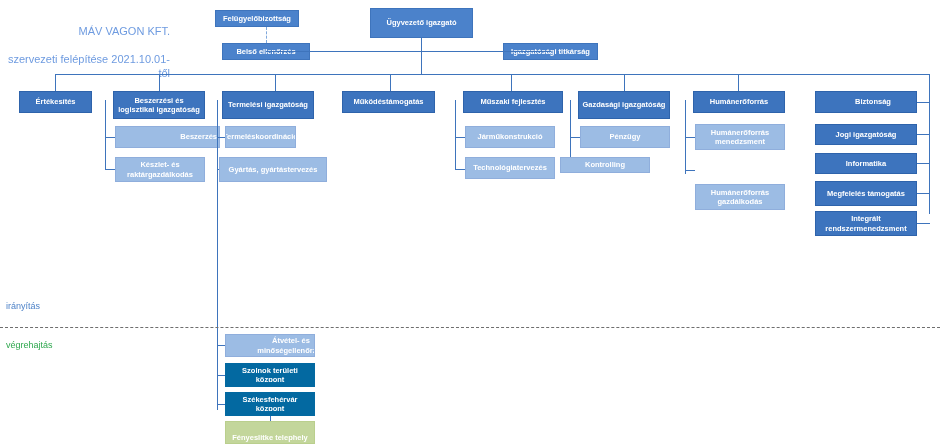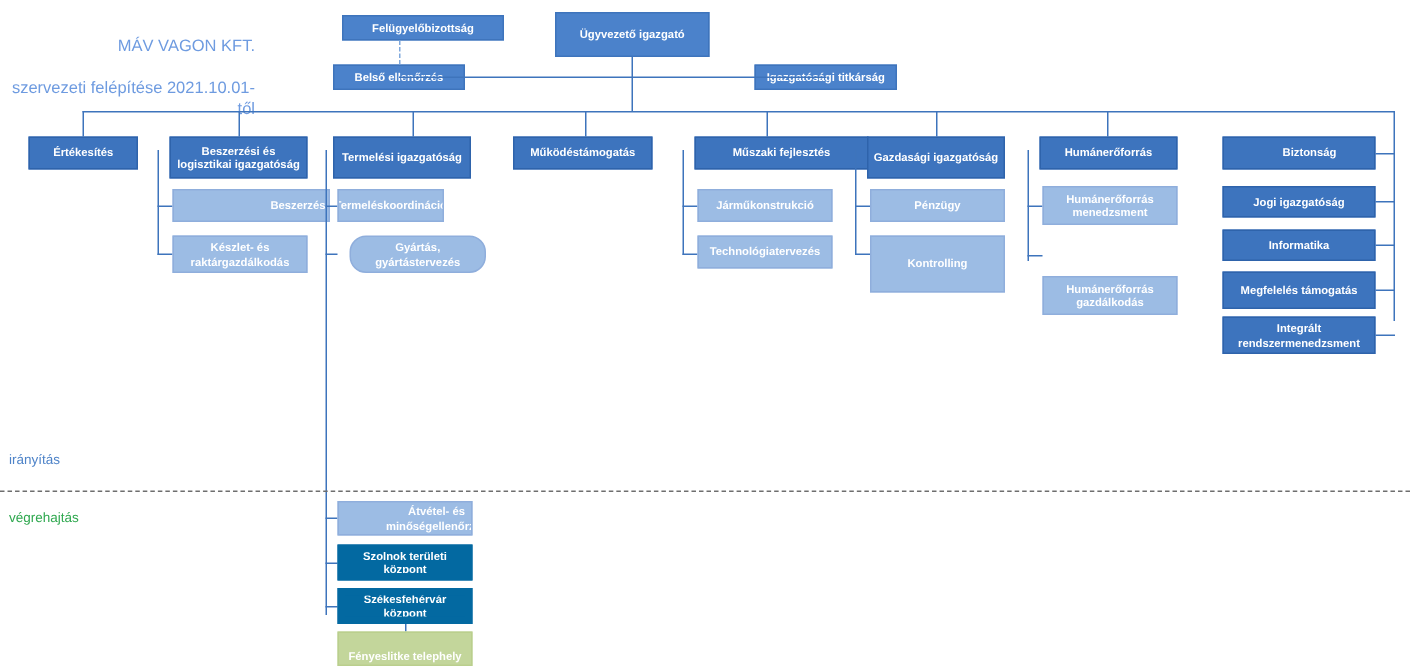--- a/index.html
+++ b/index.html
@@ -95,21 +95,21 @@
 
   <div class="title" style="left:0px; top:10px; width:170px;">
     <span>MÁV VAGON KFT.</span><br>
     <span>szervezeti felépítése 2021.10.01-től</span>
   </div>
 
   <div class="node lvl-top" style="left:370px; top:8px; width:103px; height:30px;">
     <span>Ügyvezető igazgató</span>
   </div>
 
-  <div class="node lvl-top" style="left:228px; top:10px; width:108px; height:17px;">
+  <div class="node lvl-top" style="left:215px; top:10px; width:84px; height:17px;">
     <span>Felügyelőbizottság</span>
   </div>
 
   <div class="node lvl-top" style="left:222px; top:43px; width:88px; height:17px;">
     <span>Belső ellenőrzés</span>
   </div>
 
   <div class="node lvl-top" style="left:503px; top:43px; width:95px; height:17px;">
     <span>Igazgatósági titkárság</span>
   </div>
@@ -151,29 +151,29 @@
 
   <div class="node lvl-dir" style="left:222px; top:91px; width:92px; height:28px;">
     <span>Termelési igazgatóság</span>
   </div>
   <div class="line vline" style="left:217px; top:100px; height:310px;"></div>
   <div class="line hline" style="left:217px; top:137px; width:8px;"></div>
   <div class="line hline" style="left:217px; top:169px; width:8px;"></div>
   <div class="node lvl-sub" style="left:225px; top:126px; width:71px; height:22px;">
     <span>Termeléskoordináció</span>
   </div>
-  <div class="node lvl-sub" style="left:233px; top:157px; width:91px; height:25px;border-radius:11px;">
+  <div class="node lvl-sub" style="left:219px; top:157px; width:108px; height:25px;">
     <span>Gyártás, gyártástervezés</span>
   </div>
 
   <div class="node lvl-dir" style="left:342px; top:91px; width:93px; height:22px;">
     <span>Működéstámogatás</span>
   </div>
 
-  <div class="node lvl-dir" style="left:463px; top:91px; width:116px; height:22px;">
+  <div class="node lvl-dir" style="left:463px; top:91px; width:100px; height:22px;">
     <span>Műszaki fejlesztés</span>
   </div>
   <div class="line vline" style="left:455px; top:100px; height:70px;"></div>
   <div class="line hline" style="left:455px; top:137px; width:10px;"></div>
   <div class="line hline" style="left:455px; top:169px; width:10px;"></div>
   <div class="node lvl-sub" style="left:465px; top:126px; width:90px; height:22px;">
     <span>Járműkonstrukció</span>
   </div>
   <div class="node lvl-sub" style="left:465px; top:157px; width:90px; height:22px;">
     <span>Technológiatervezés</span>
@@ -181,21 +181,21 @@
 
   <div class="node lvl-dir" style="left:578px; top:91px; width:92px; height:28px;">
     <span>Gazdasági igazgatóság</span>
   </div>
   <div class="line vline" style="left:570px; top:100px; height:70px;"></div>
   <div class="line hline" style="left:570px; top:137px; width:10px;"></div>
   <div class="line hline" style="left:570px; top:169px; width:10px;"></div>
   <div class="node lvl-sub" style="left:580px; top:126px; width:90px; height:22px;">
     <span>Pénzügy</span>
   </div>
-  <div class="node lvl-sub" style="left:580px; top:157px; width:90px; height:38px;">
+  <div class="node lvl-sub" style="left:560px; top:157px; width:90px; height:16px;">
     <span>Kontrolling</span>
   </div>
 
   <div class="node lvl-dir" style="left:693px; top:91px; width:92px; height:22px;">
     <span>Humánerőforrás</span>
   </div>
   <div class="line vline" style="left:685px; top:100px; height:74px;"></div>
   <div class="line hline" style="left:685px; top:137px; width:10px;"></div>
   <div class="line hline" style="left:685px; top:170px; width:10px;"></div>
   <div class="node lvl-sub" style="left:695px; top:124px; width:90px; height:26px;">

